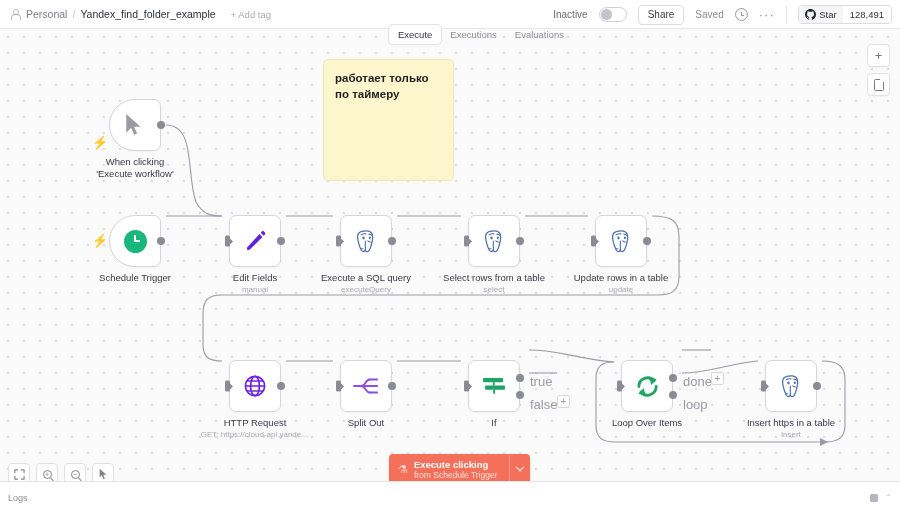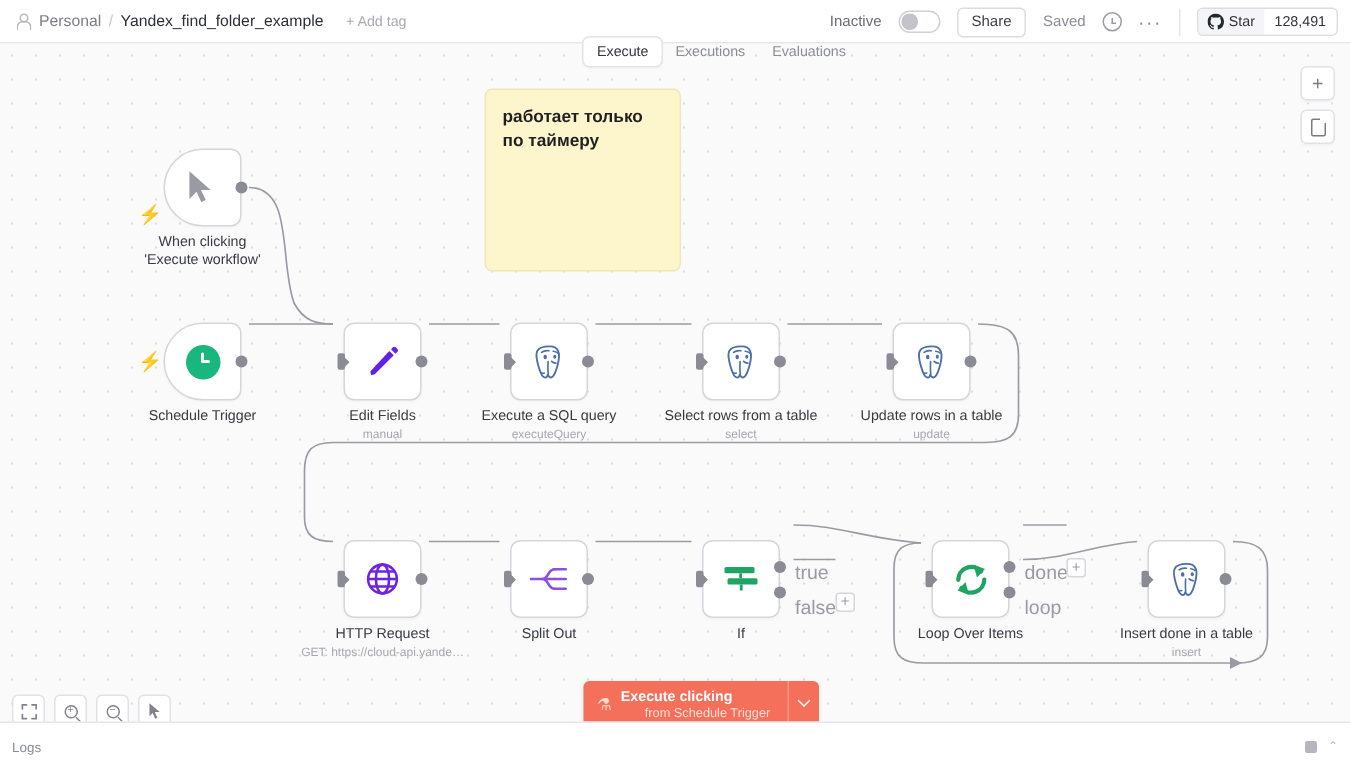--- a/index.html
+++ b/index.html
@@ -446,21 +446,21 @@
             <path d="M16 2.5c-5 0-9.6 1.3-10.8 4.2-1 2.5-.3 7.6 1 12 1 3.6 2.6 8.1 4.2 9.6 1 1 2.3 1 3.1.1.5-.6.8-1.5.9-2.6.1 1.1.5 2 1.1 2.6.9.8 2.3.7 3.2-.3 1.6-1.7 3.1-6.2 4-9.7 1.1-4.3 1.6-9.3.6-11.7C22.1 3.8 20 2.5 16 2.5z" fill="#fff" stroke="#4b6fa8" stroke-width="1.6"></path>
             <ellipse cx="12.1" cy="11.6" rx="1.5" ry="1.9" fill="#4b6fa8"></ellipse>
             <ellipse cx="20.3" cy="11.3" rx="1.3" ry="1.7" fill="#4b6fa8"></ellipse>
             <path d="M9 7.5c1.6-1.2 4.2-1.6 6.3-1.3M19 6.6c1.6.2 2.9.7 3.7 1.5" stroke="#4b6fa8" stroke-width="1.4" fill="none" stroke-linecap="round"></path>
             <path d="M14.6 15.5c-.2 3.6-.3 7 .1 9.9M17.6 15.3c1 1 2.2 1.5 3.6 1.4" stroke="#4b6fa8" stroke-width="1.4" fill="none" stroke-linecap="round"></path>
             <path d="M11.4 25.2c-1.3.4-2.4.2-3-.5" stroke="#4b6fa8" stroke-width="1.3" fill="none" stroke-linecap="round"></path>
           </svg>
           <div class="ep-in"></div>
           <div class="ep-out"></div>
         </div>
-        <div class="node-label">Insert done in a table</div>
+        <div class="node-label">Insert https in a table</div>
         <div class="node-sub">insert</div>
       </div>
 
       <div class="canvas-tools">
         <div class="ct-btn">
           <svg width="11" height="11" viewBox="0 0 12 12">
             <path d="M1 4 V1 H4 M8 1 H11 V4 M11 8 V11 H8 M4 11 H1 V8" stroke="#82828c" stroke-width="1.2" fill="none" stroke-linecap="round"></path>
           </svg>
         </div>
         <div class="ct-btn">
@@ -478,21 +478,21 @@
             <path d="M1.5 1 L1.5 11 L4 8.5 L5.9 13 L7.6 12.2 L5.7 7.8 L9.5 7.8 Z" fill="#82828c"></path>
           </svg>
         </div>
       </div>
 
       <div class="exec-wrap">
         <div class="exec-main">
           <span class="exec-ic">⚗</span>
           <span>
             <span class="exec-txt1" style="display:block;">Execute clicking</span>
-            <span class="exec-txt2" style="display:block;margin-left:16px;">from Schedule Trigger</span>
+            <span class="exec-txt2" style="display:block;">from Schedule Trigger</span>
           </span>
         </div>
         <div class="exec-split"></div>
         <div class="exec-caret">
             <span class="caret-g"></span>
           </div>
       </div>
 
     </div>
   </div>

